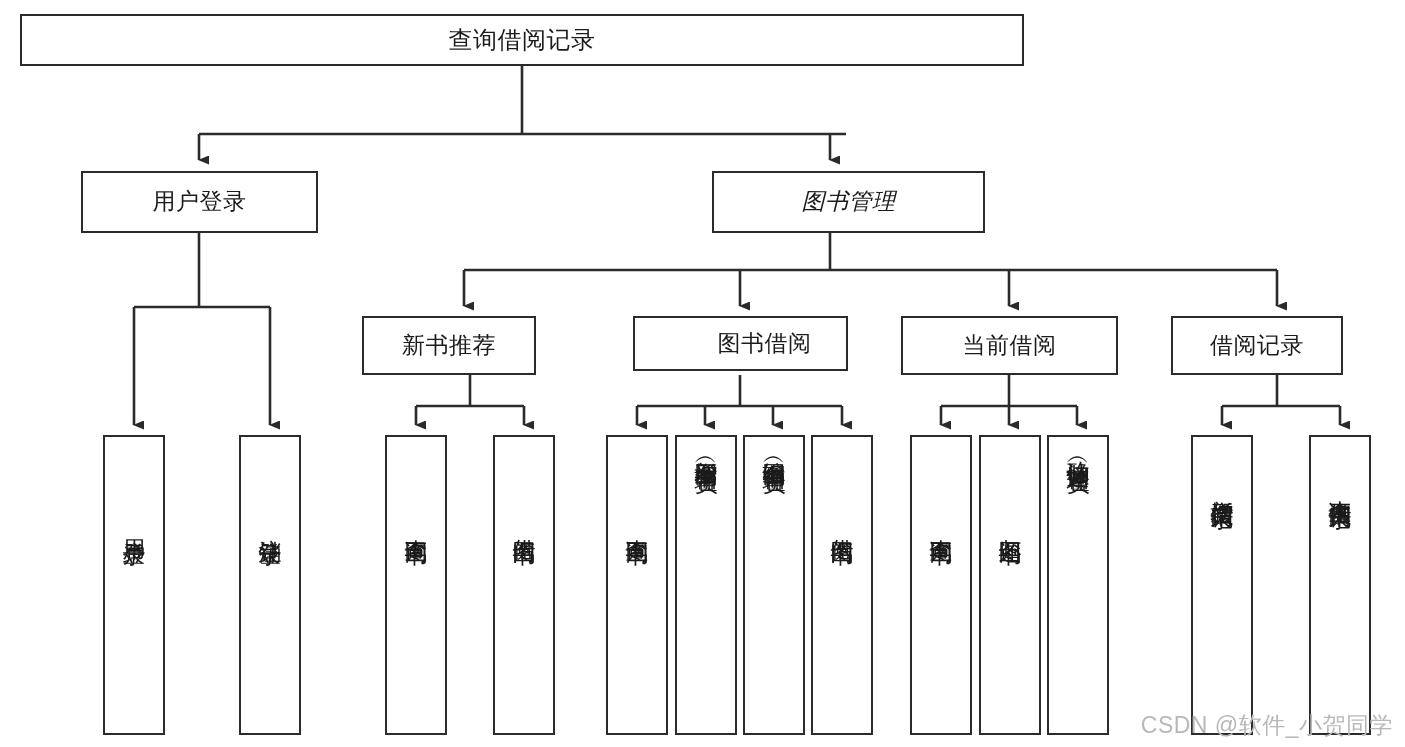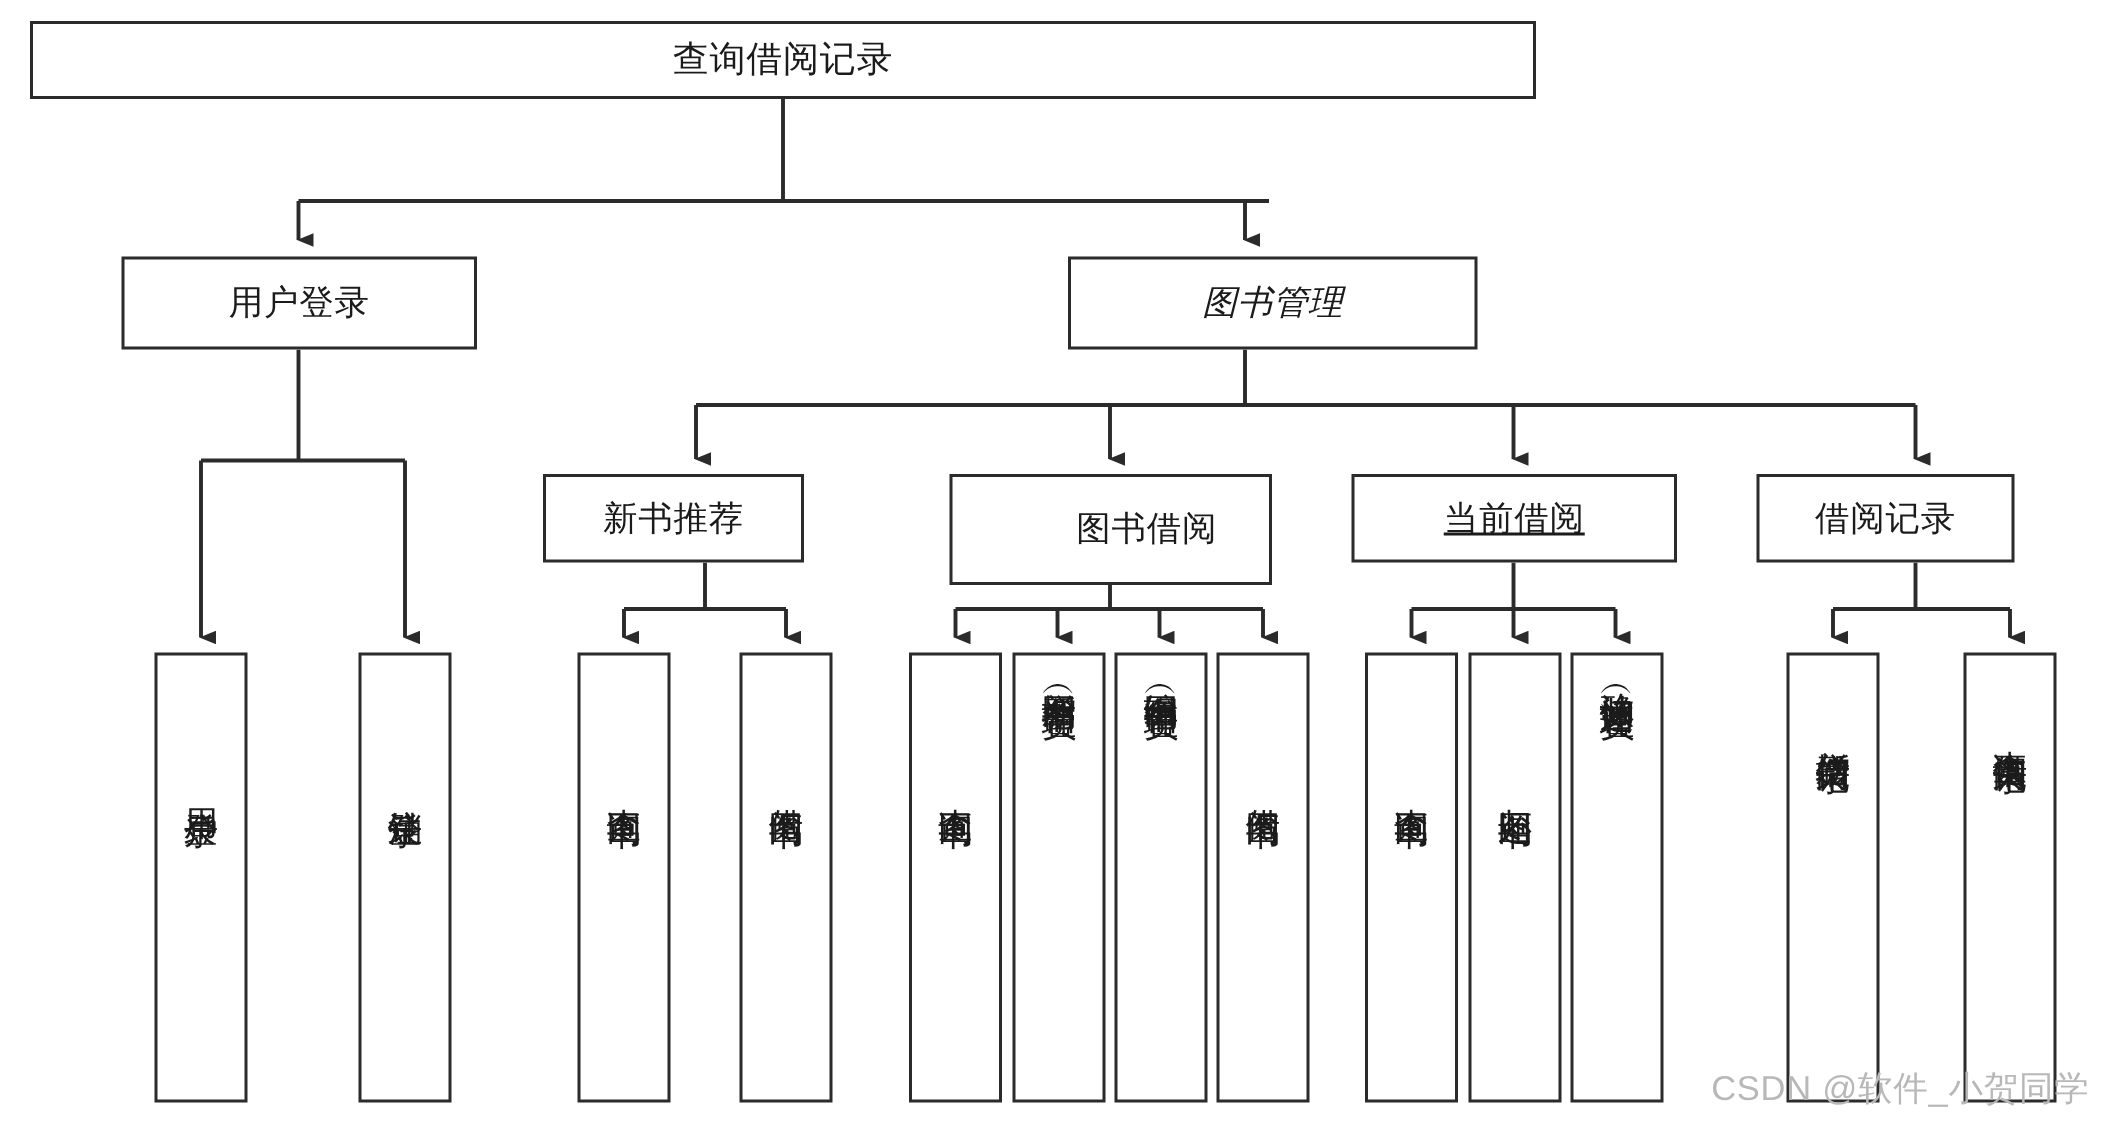--- a/index.html
+++ b/index.html
@@ -132,24 +132,24 @@
   <div class="node horiz" style="left:81px; top:171px; width:237px; height:62px;">
     <span class="label">用户登录</span>
   </div>
   <div class="node horiz" style="left:712px; top:171px; width:273px; height:62px;font-style:italic;">
     <span class="label">图书管理</span>
   </div>
 
   <div class="node horiz" style="left:362px; top:316px; width:174px; height:59px;">
     <span class="label">新书推荐</span>
   </div>
-  <div class="node horiz" style="left:633px; top:316px; width:215px; height:74px;padding-left:48px;">
+  <div class="node horiz" style="left:633px; top:316px; width:215px; height:55px;padding-left:48px;">
     <span class="label">图书借阅</span>
   </div>
-  <div class="node horiz" style="left:901px; top:316px; width:217px; height:59px;text-decoration:underline;">
+  <div class="node horiz" style="left:901px; top:316px; width:217px; height:59px;">
     <span class="label">当前借阅</span>
   </div>
   <div class="node horiz" style="left:1171px; top:316px; width:172px; height:59px;">
     <span class="label">借阅记录</span>
   </div>
 
   <div class="node vert" style="left:103px; top:435px; width:62px; height:300px; padding-top:84px;">
     <span class="label">用户登录</span>
   </div>
   <div class="node vert" style="left:239px; top:435px; width:62px; height:300px; padding-top:84px;">

